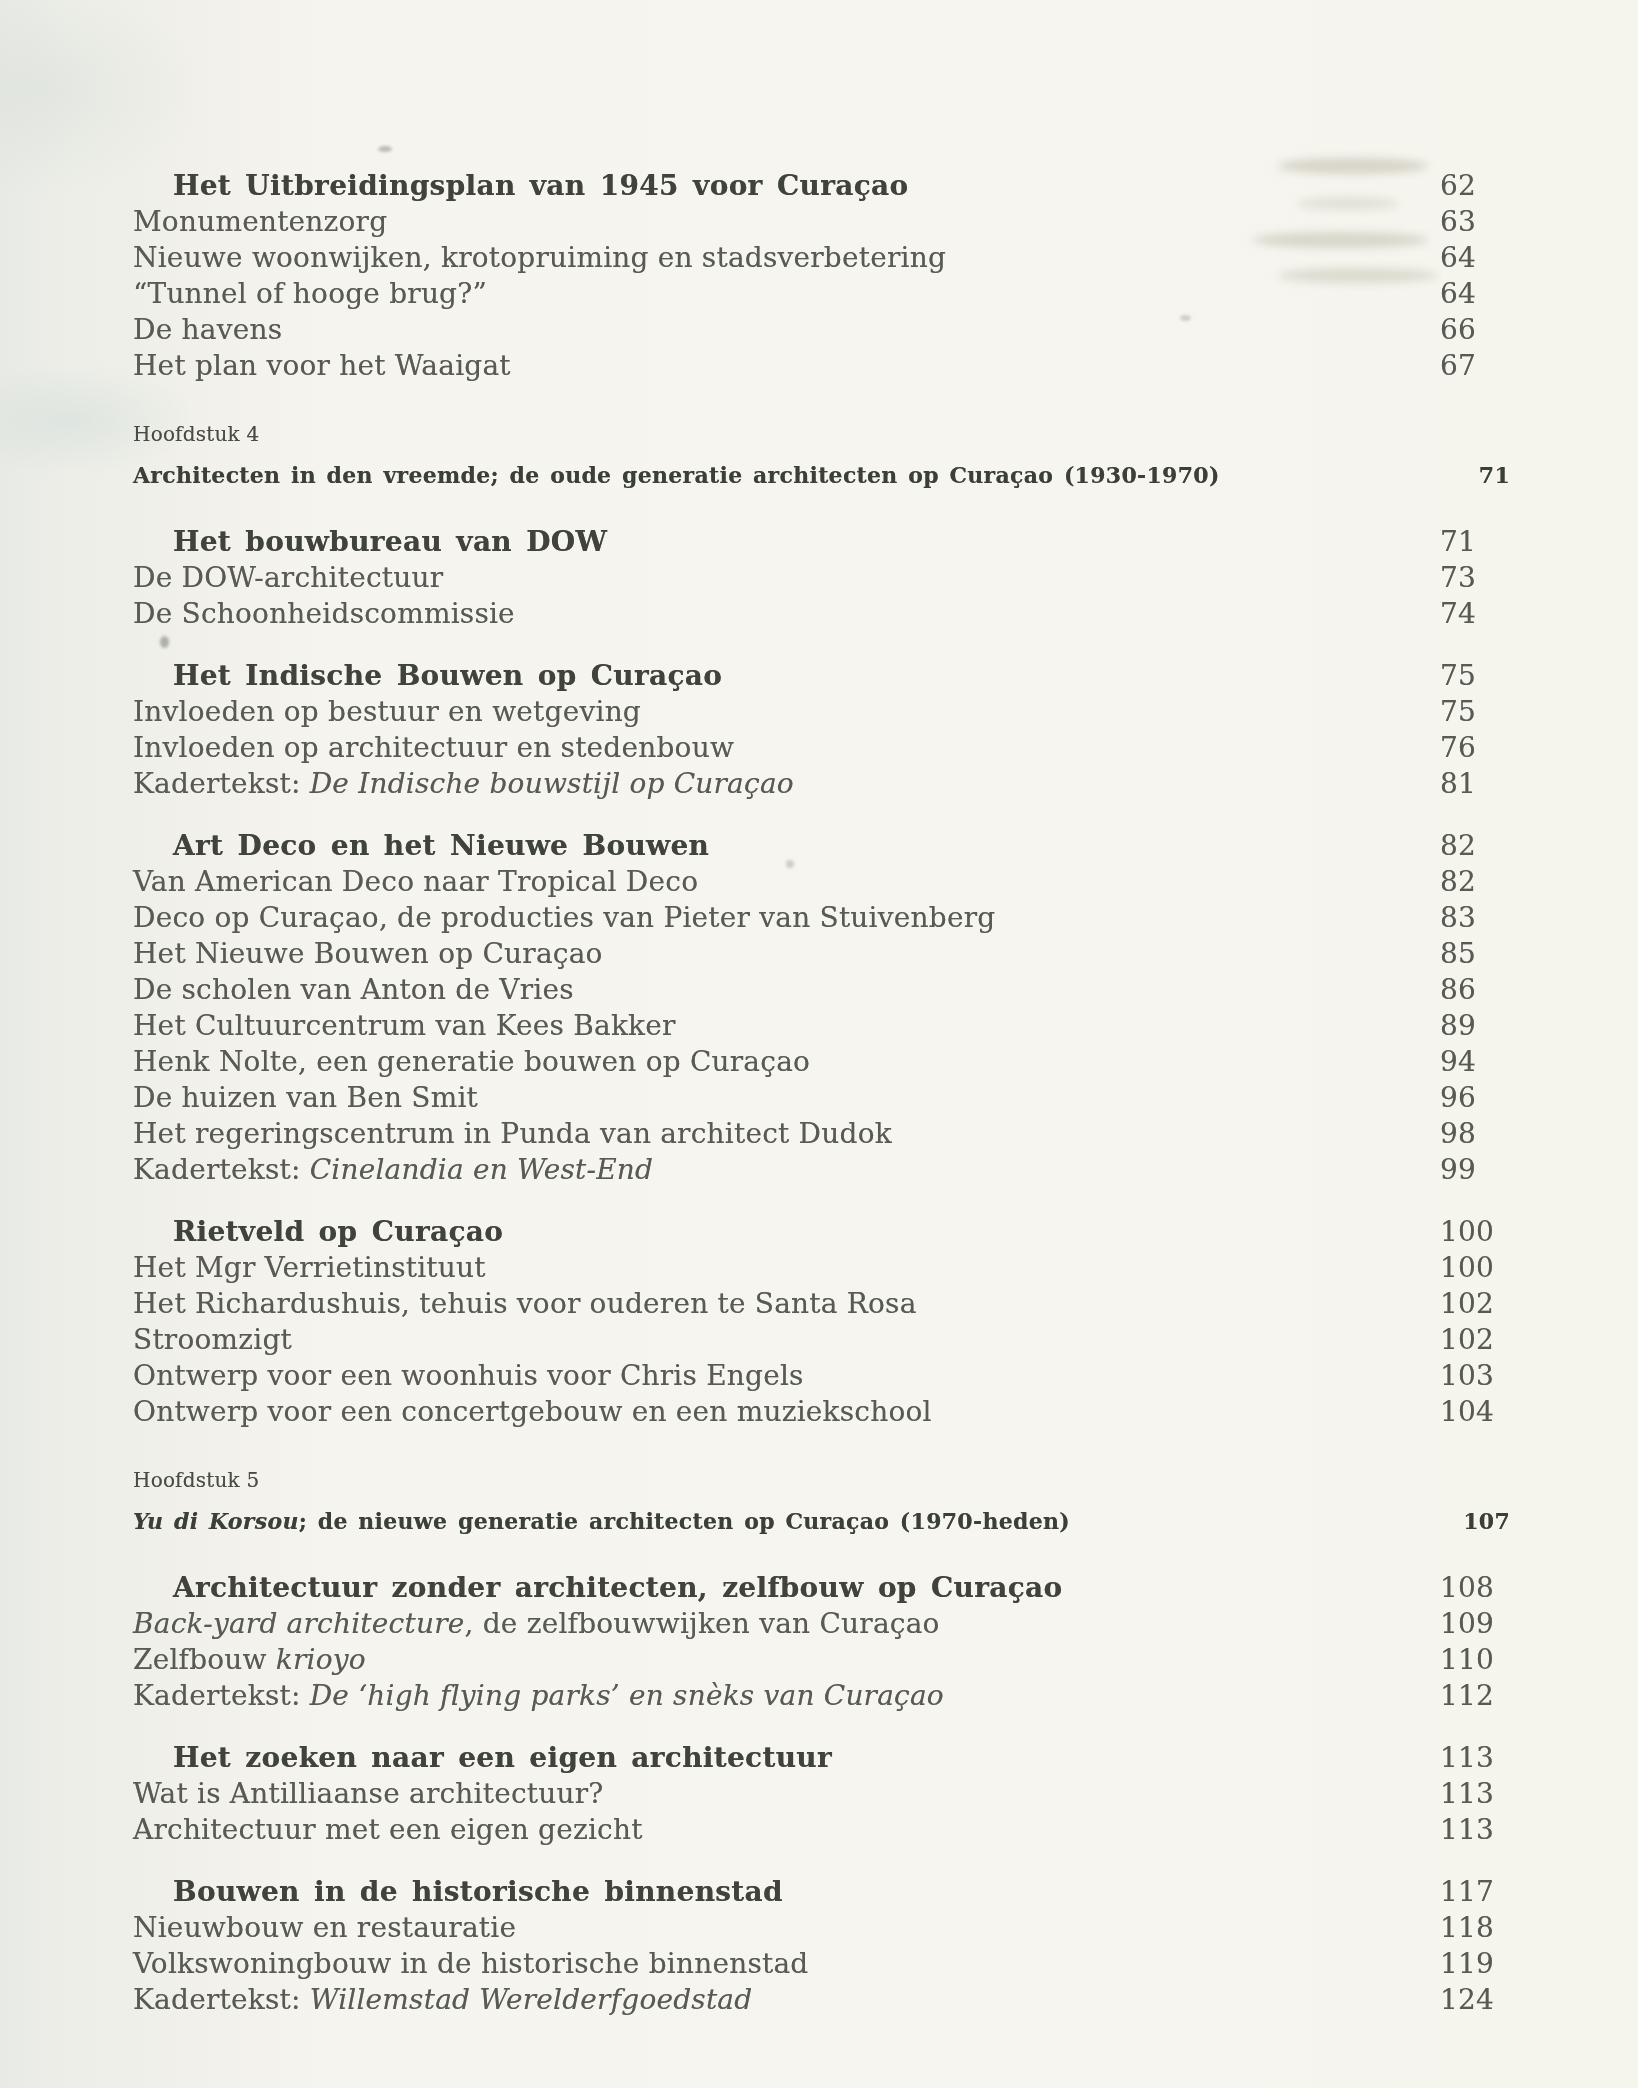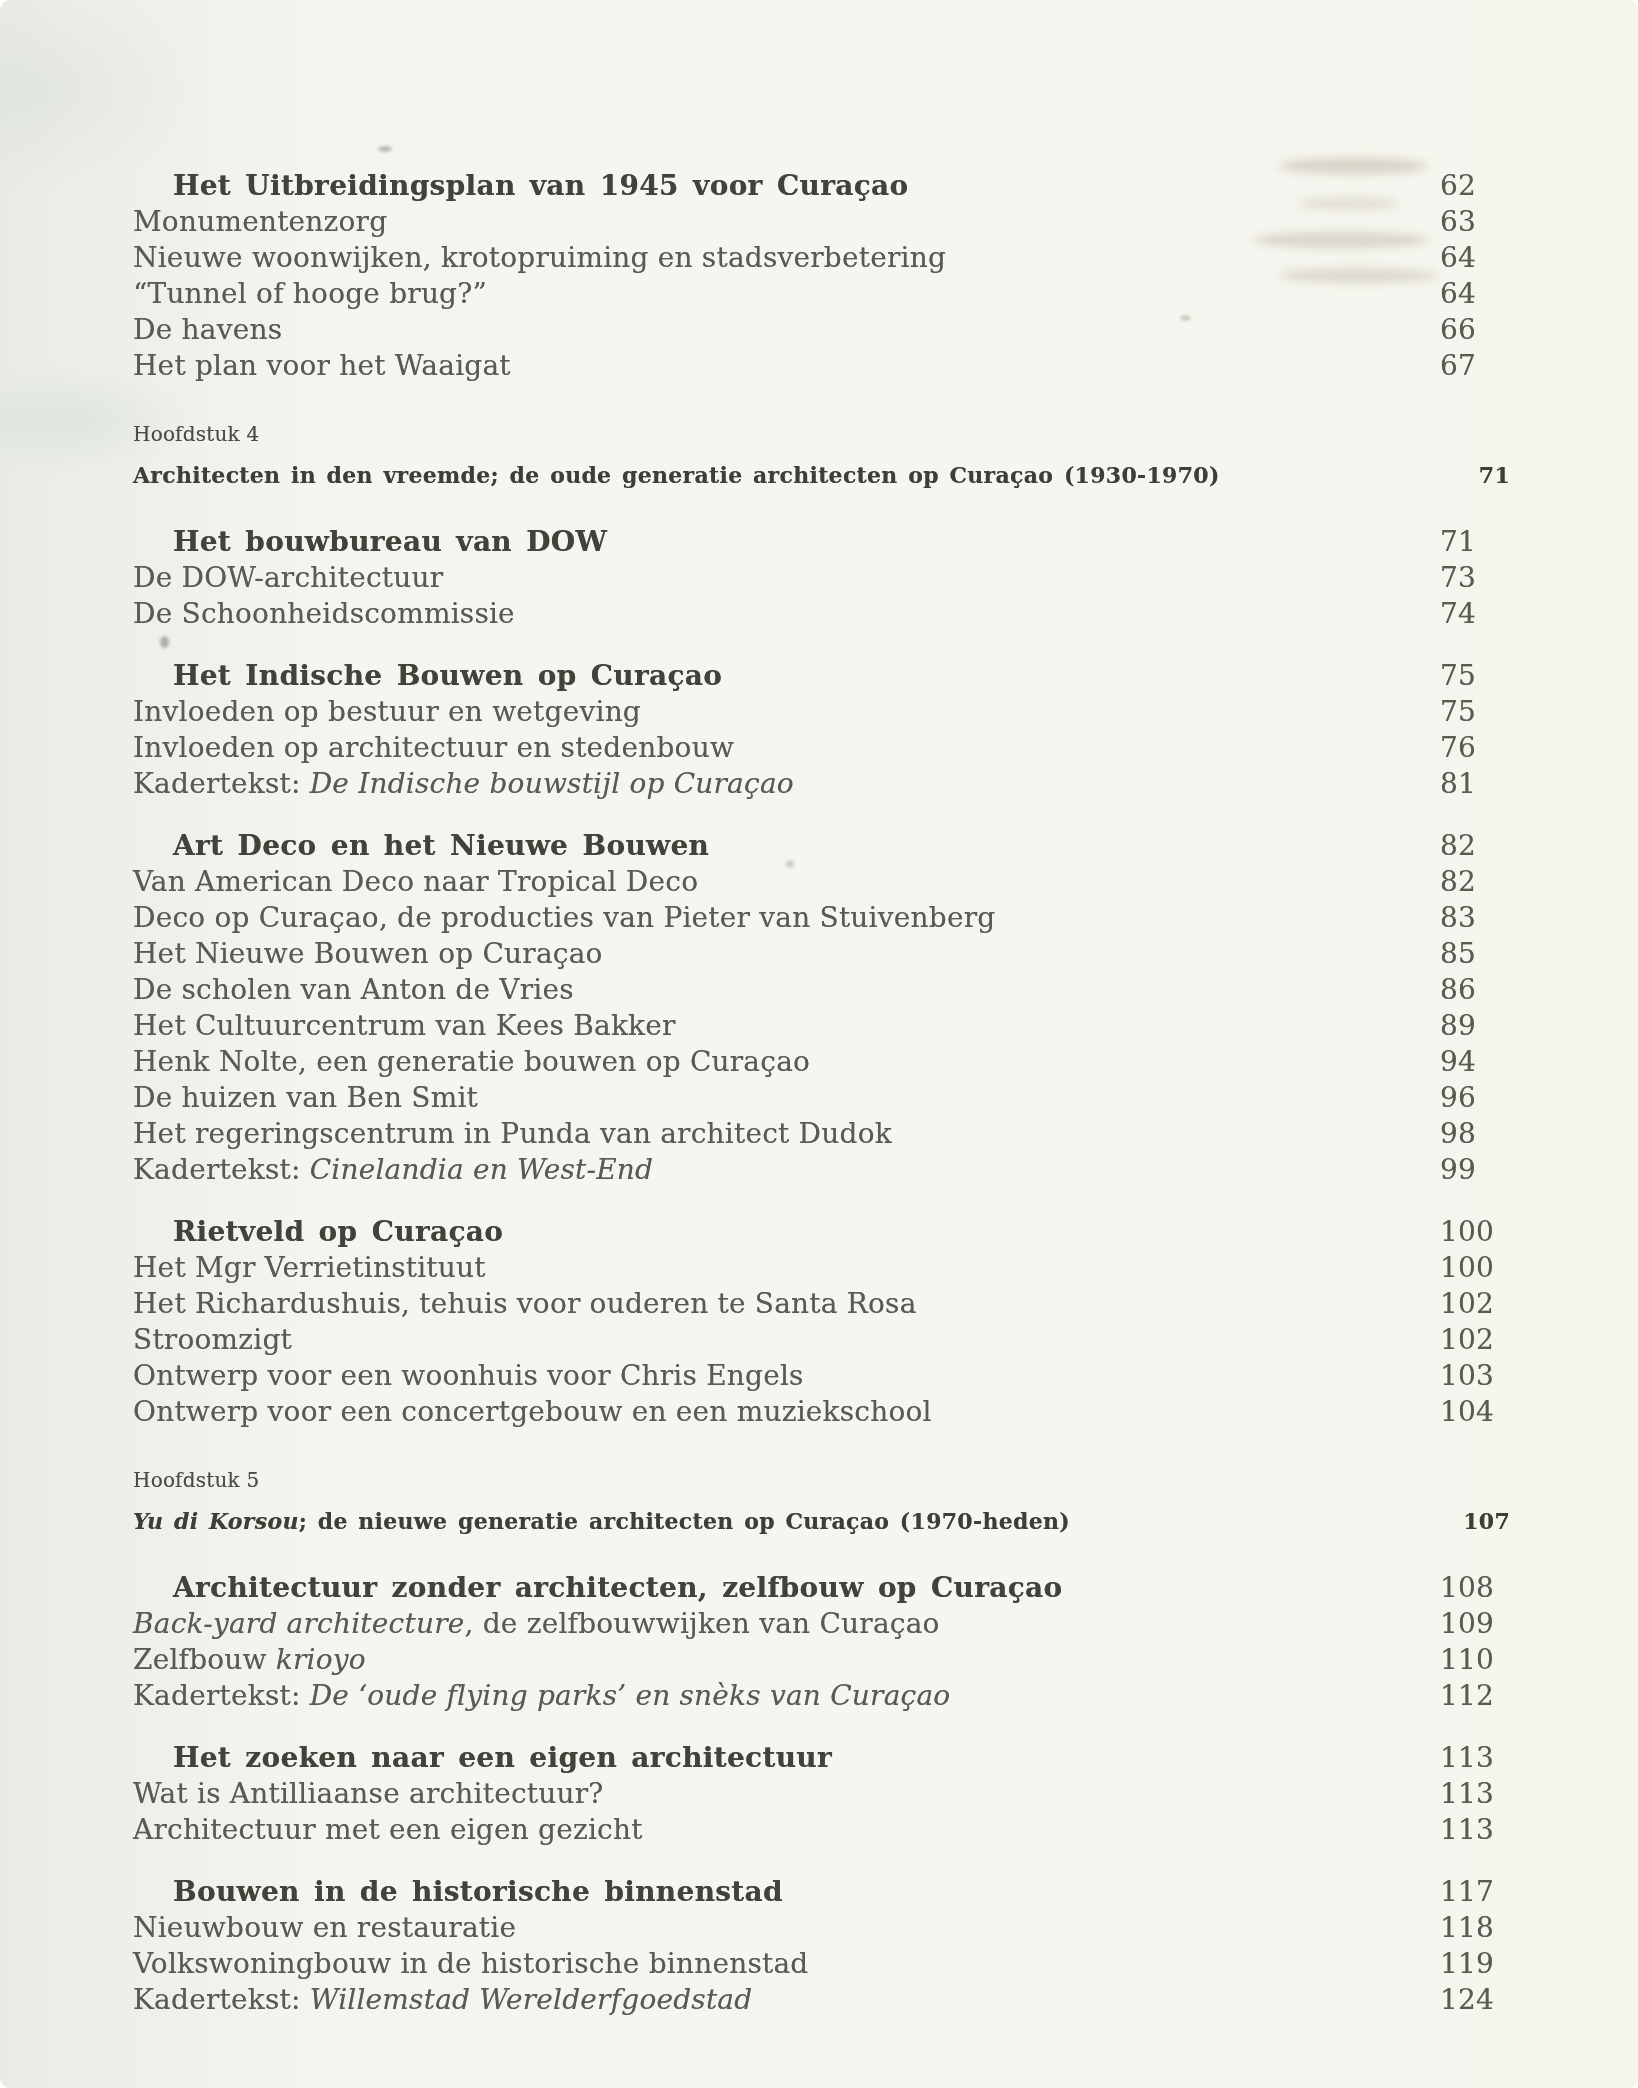--- a/index.html
+++ b/index.html
@@ -9,21 +9,20 @@
     background:#ffffff;
   }
   .page{
     position:relative;
     width:1638px;height:2088px;
     overflow:hidden;
     background:
       radial-gradient(ellipse 180px 80px at 70px 420px, rgba(198,214,210,0.38), rgba(198,214,210,0) 70%),
       radial-gradient(ellipse 220px 140px at 40px 90px, rgba(205,214,208,0.30), rgba(205,214,208,0) 75%),
       linear-gradient(90deg,#e8eae5 0px,#edeee8 70px,#f1f0ea 190px,#f5f4ee 330px,#f6f5ef 60%,#f5f4ed 100%);
-    border-radius: 11px;
   }
   .content{
     position:absolute;
     left:133px; right:128px; top:142px;
     color:#575b52;
     font-size:28px;
     letter-spacing:0.2px;
     text-shadow:0 0 0.5px rgba(87,91,82,0.55);
   }
   .row{
@@ -225,21 +224,21 @@
         </div>
         <div class="row">
           <span class="label"><span class="it">Back-yard architecture</span><span>, de zelfbouwwijken van Curaçao</span></span>
           <span class="page-num">109</span>
         </div>
         <div class="row">
           <span class="label"><span>Zelfbouw </span><span class="it">krioyo</span></span>
           <span class="page-num">110</span>
         </div>
         <div class="row">
-          <span class="label"><span>Kadertekst: </span><span class="it">De ‘oude flying parks’ en snèks van Curaçao</span></span>
+          <span class="label"><span>Kadertekst: </span><span class="it">De ‘high flying parks’ en snèks van Curaçao</span></span>
           <span class="page-num">112</span>
         </div>
       </div>
       <div class="group">
         <div class="row subhead">
           <span class="label"><span>Het zoeken naar een eigen architectuur</span></span>
           <span class="page-num">113</span>
         </div>
         <div class="row">
           <span class="label"><span>Wat is Antilliaanse architectuur?</span></span>

